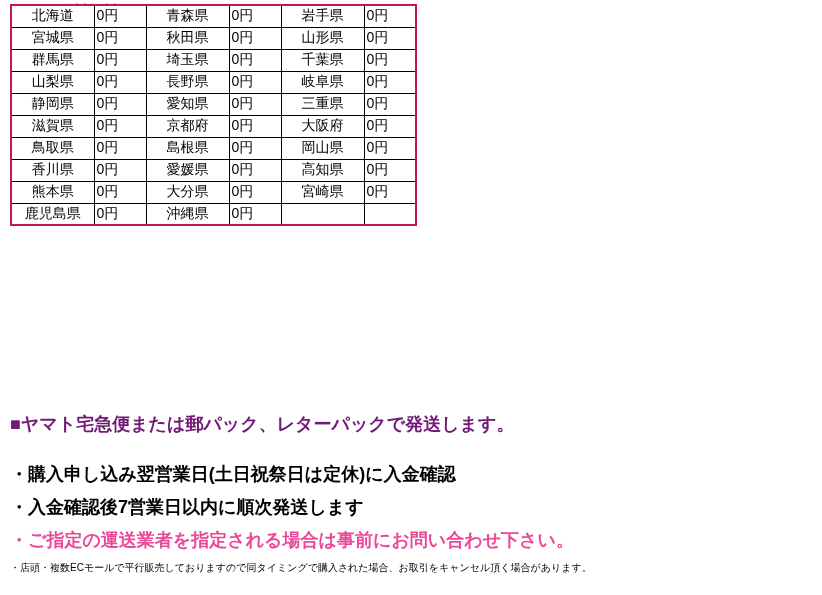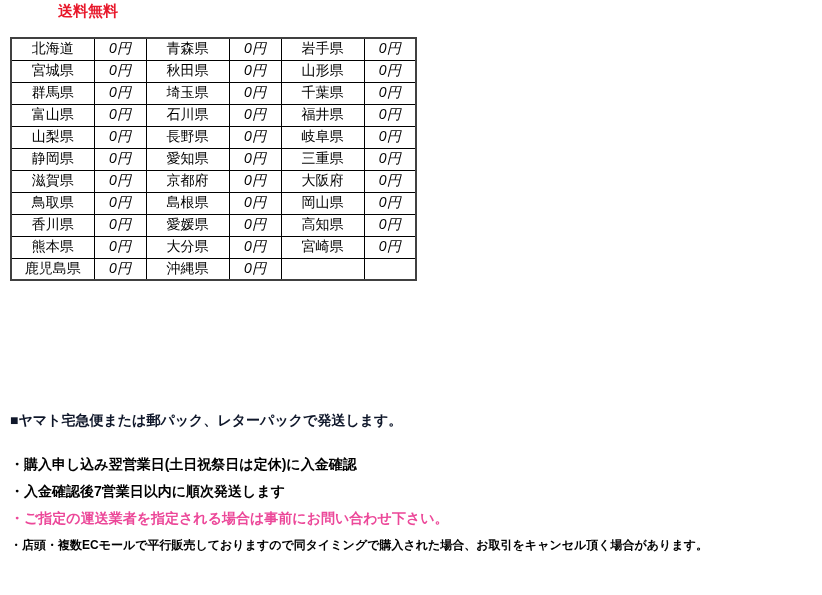--- a/index.html
+++ b/index.html
@@ -26,76 +26,75 @@
     top: 2px;
     font-size: 15px;
     font-weight: bold;
     color: #e8192c;
     letter-spacing: 0px;
     white-space: nowrap;
   }
   table.fee-table {
     position: absolute;
     left: 10px;
-    top: 37px;
+    top: 4px;
     border-collapse: collapse;
-    border: 2px solid #404040;
+    border: 2px solid #be185d;
     table-layout: fixed;
   }
   table.fee-table td {
     border: 1px solid #000000;
     height: 22px;
     font-size: 14px;
     padding: 0 2px;
     box-sizing: border-box;
     background: #ffffff;
   }
   td.pref {
     width: 83px;
     text-align: center;
     white-space: nowrap;
   }
   td.fee {
     width: 52px;
-    text-align: center;
+    text-align: left;
     white-space: nowrap;
-    font-style: italic;
   }
   td.empty {
     width: 83px;
   }
   td.empty-fee {
     width: 52px;
   }
   .notes {
     position: absolute;
     left: 10px;
     top: 412px;
     width: 800px;
   }
   .note-head {
-    font-size: 14px;
+    font-size: 18px;
     font-weight: bold;
-    color: #0f172a;
+    color: #701a75;
     margin: 0 0 26px 0;
     white-space: nowrap;
   }
   .note-line {
-    font-size: 14px;
+    font-size: 18px;
     font-weight: bold;
     color: #000000;
     margin: 0 0 9px 0;
     white-space: nowrap;
   }
   .note-line.red {
     color: #ec4899;
   }
   .note-small {
-    font-size: 12px;
-    font-weight: bold;
+    font-size: 10px;
+    font-weight: normal;
     color: #000000;
     margin: 2px 0 0 0;
     white-space: nowrap;
   }
 </style>
 </head>
 <body>
 
 <div class="page">
 
@@ -118,28 +117,20 @@
         <td class="fee">0円</td>
         <td class="pref">山形県</td>
         <td class="fee">0円</td>
       </tr>
       <tr>
         <td class="pref">群馬県</td>
         <td class="fee">0円</td>
         <td class="pref">埼玉県</td>
         <td class="fee">0円</td>
         <td class="pref">千葉県</td>
-        <td class="fee">0円</td>
-      </tr>
-      <tr>
-        <td class="pref">富山県</td>
-        <td class="fee">0円</td>
-        <td class="pref">石川県</td>
-        <td class="fee">0円</td>
-        <td class="pref">福井県</td>
         <td class="fee">0円</td>
       </tr>
       <tr>
         <td class="pref">山梨県</td>
         <td class="fee">0円</td>
         <td class="pref">長野県</td>
         <td class="fee">0円</td>
         <td class="pref">岐阜県</td>
         <td class="fee">0円</td>
       </tr>

